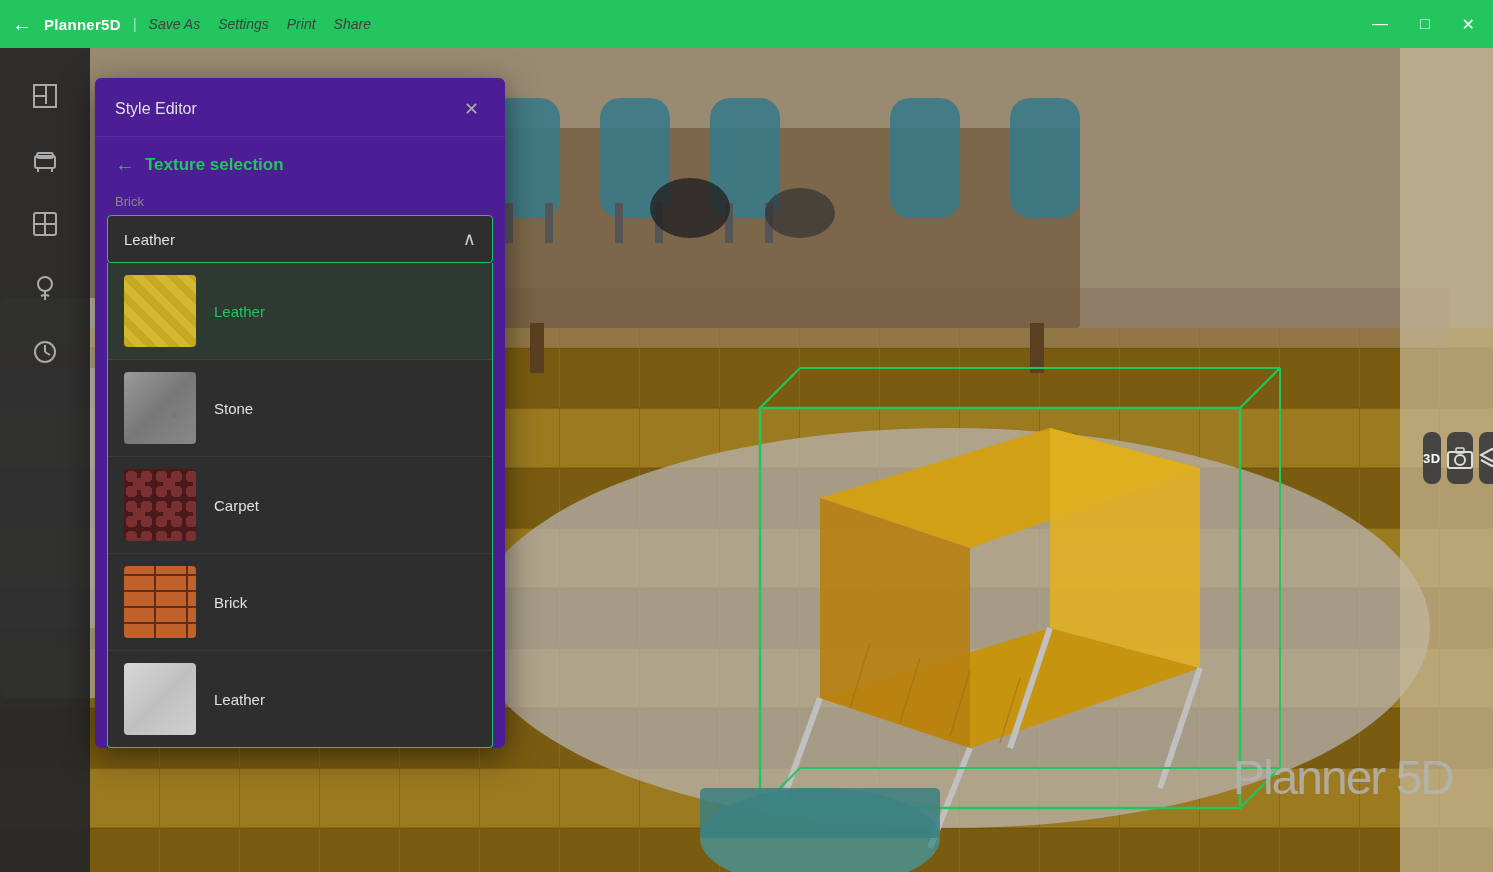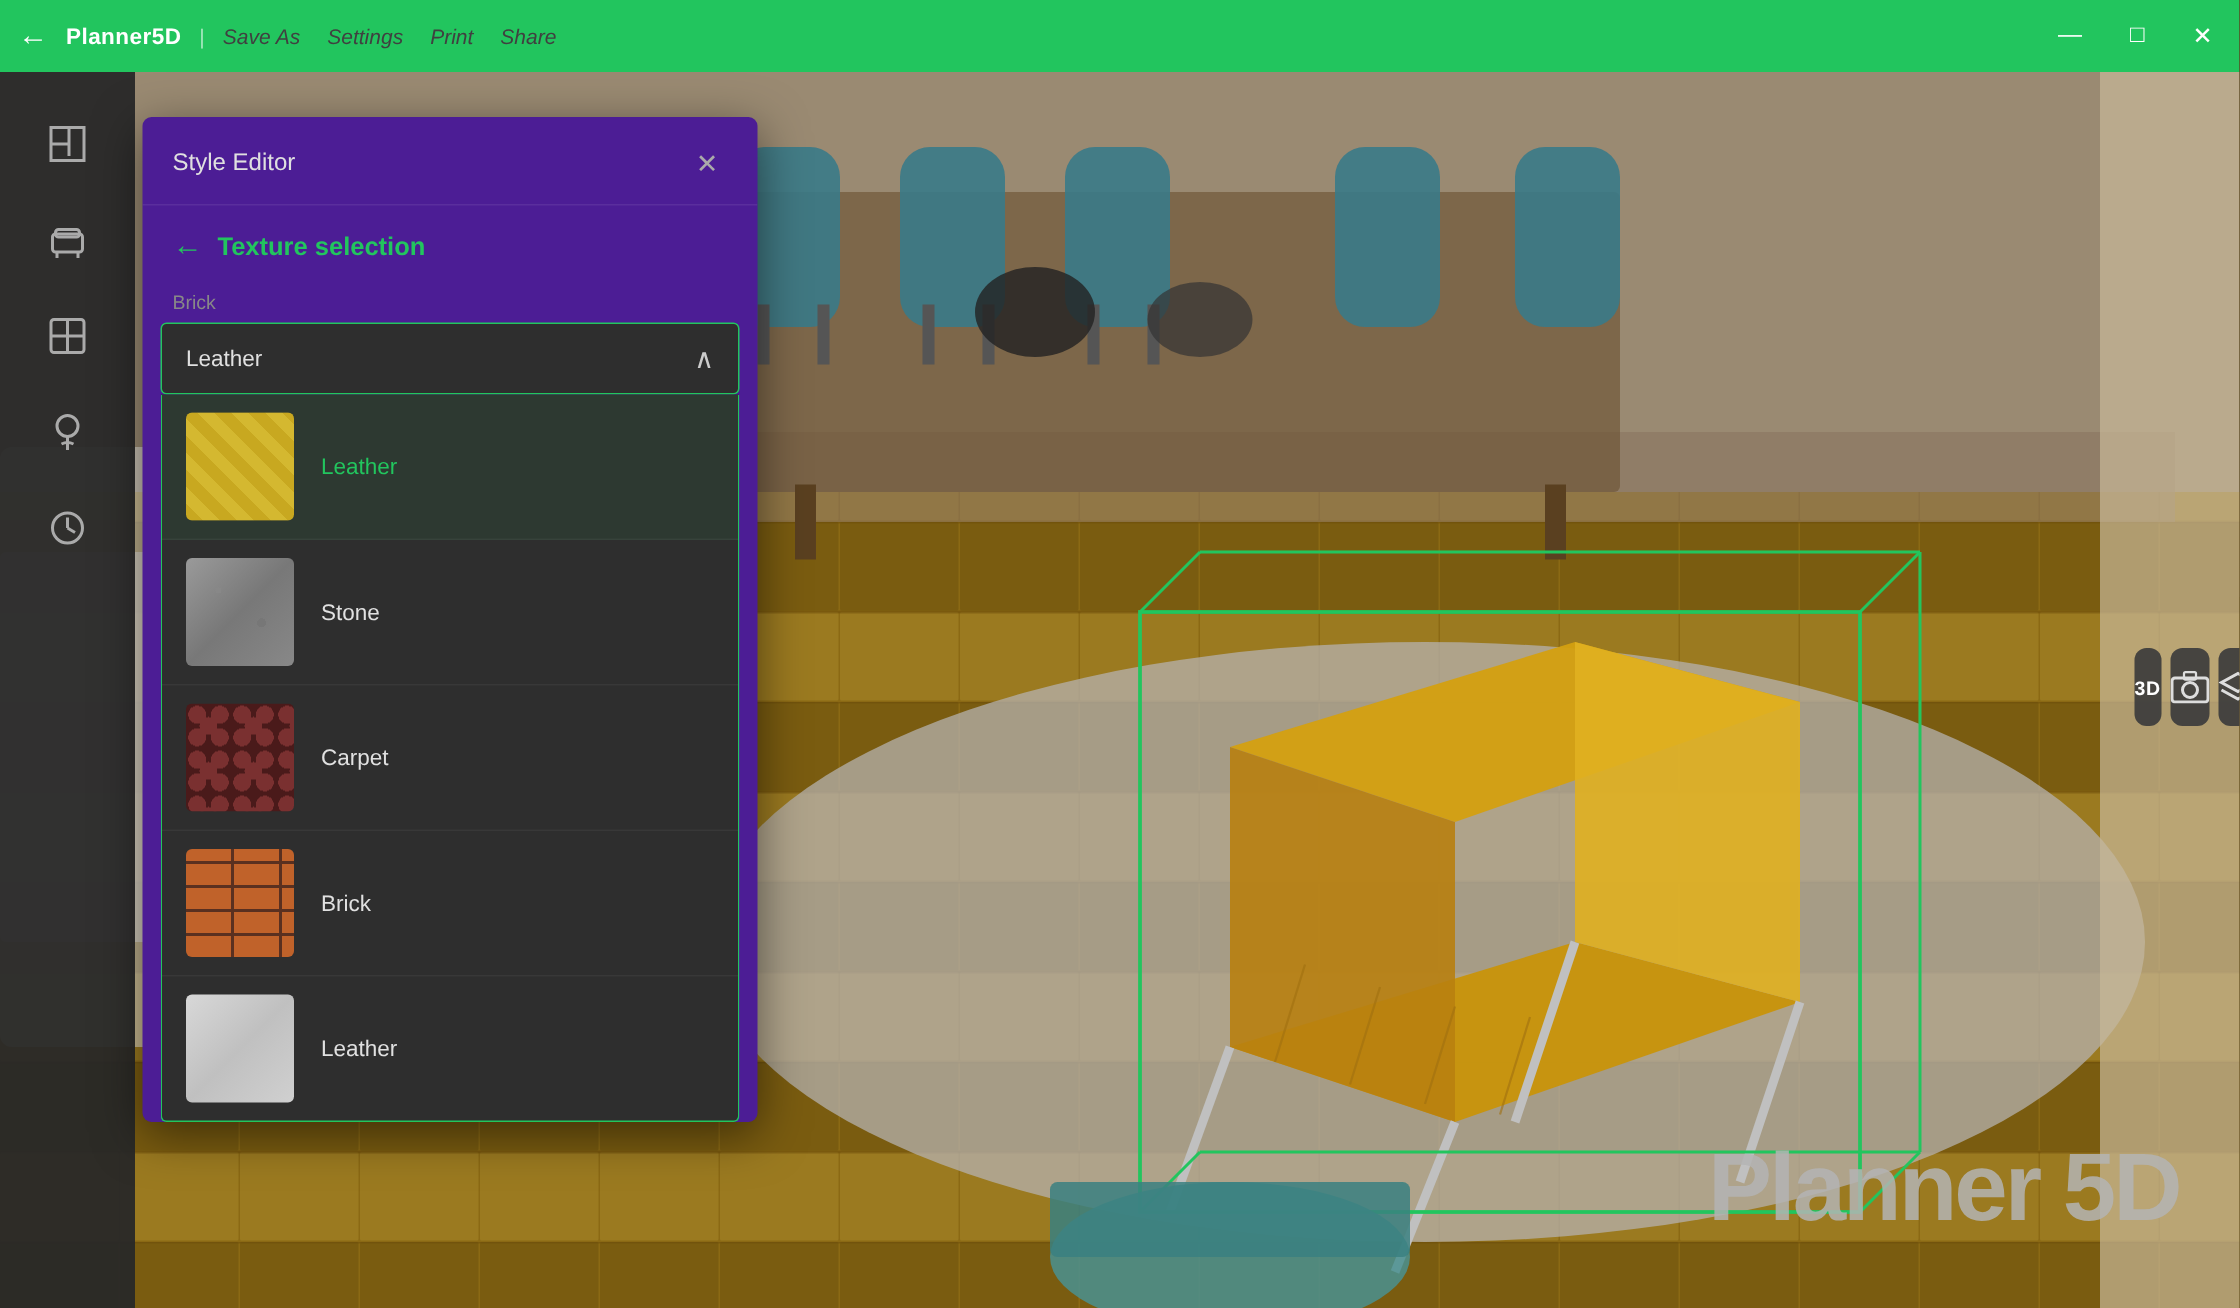--- a/index.html
+++ b/index.html
@@ -67,24 +67,24 @@
     
     .scene-bg {
       position: absolute;
       inset: 0;
       background: linear-gradient(135deg, #c8b89a 0%, #a0896e 30%, #8b7355 50%, #6b5a45 70%, #c0b090 100%);
     }
 
     
     .watermark {
       position: absolute;
-      bottom: 44px;
+      bottom: 67px;
       right: 40px;
-      font-size: 64px;
-      font-weight: 700;
+      font-size: 48px;
+      font-weight: 400;
       color: rgba(180,180,180,0.85);
       letter-spacing: -2px;
       pointer-events: none;
       user-select: none;
     }
 
     
     .left-sidebar {
       position: absolute;
       left: 0;

